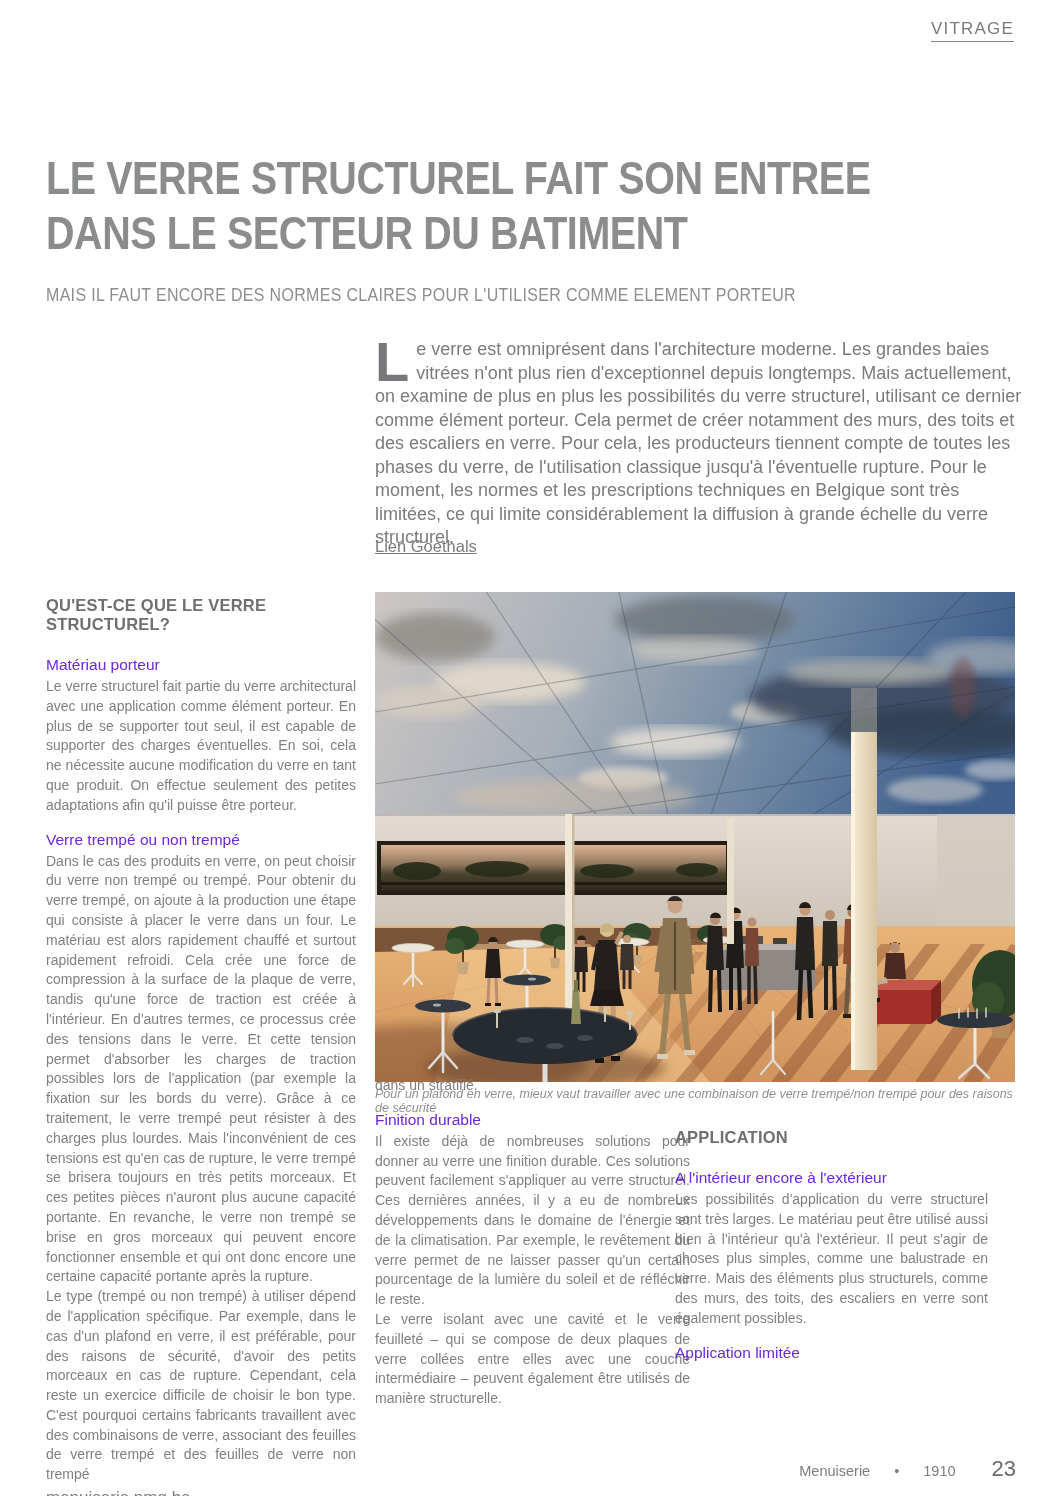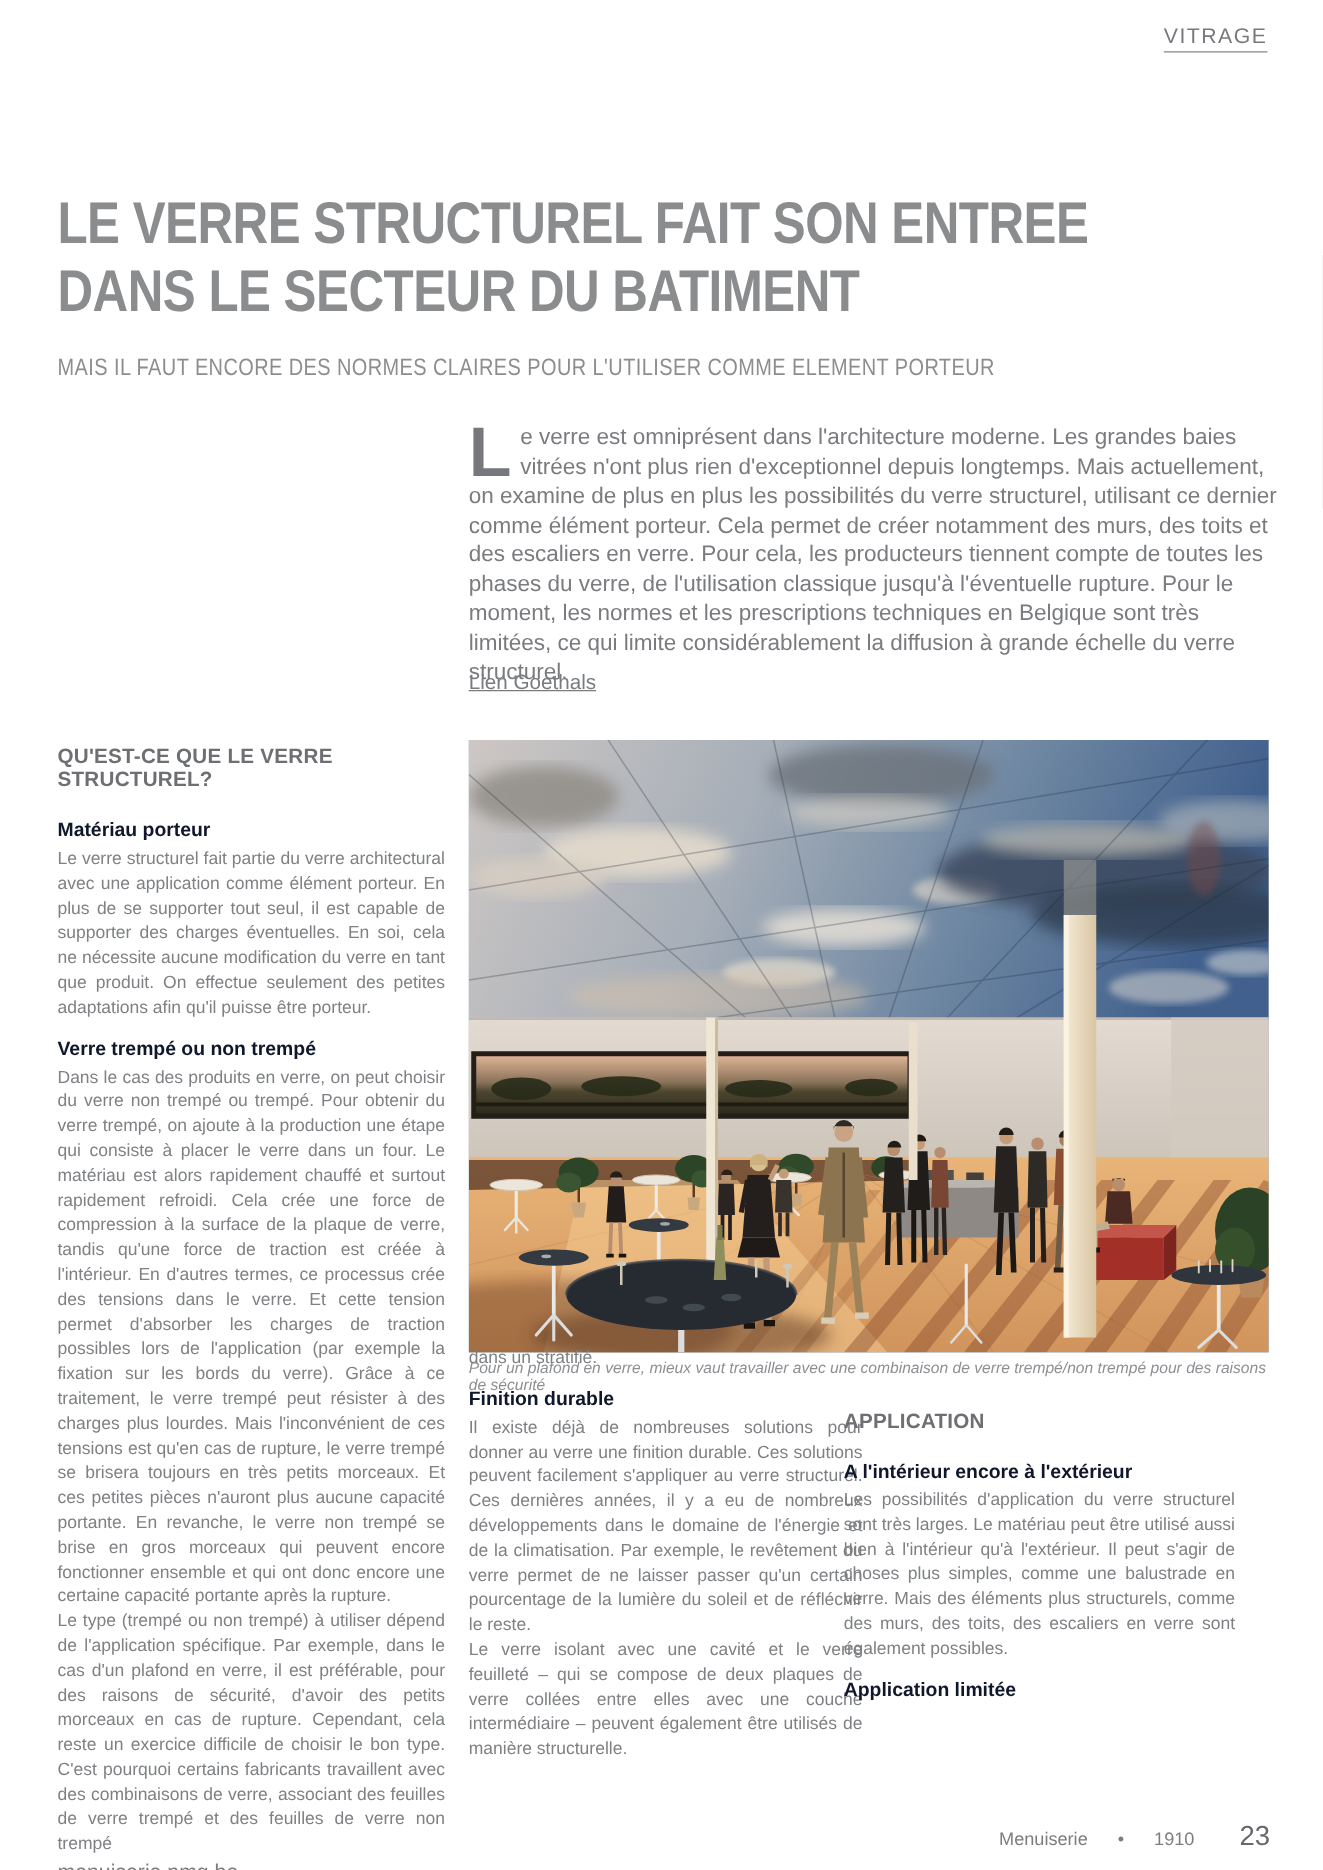--- a/index.html
+++ b/index.html
@@ -38,21 +38,21 @@
     font-size:16.5px; color:#797b7e; text-decoration:underline;
   }
   .col-left  { position:absolute; left:46px;  top:596px;  width:310px; }
   .col-mid   { position:absolute; left:375px; top:1076px; width:315px; }
   .col-right { position:absolute; left:675px; top:1128px; width:313px; }
   .col-heading {
     font-size:16.5px; font-weight:700; color:#6d6f72;
     letter-spacing:0.2px; margin-bottom:22px;
   }
   .subhead {
-    font-size:15.5px; font-weight:700; color:#0f172a; margin:15px 0 3px 0;
+    font-size:15.5px; font-weight:400; color:#6d28d9; margin:15px 0 3px 0;
   }
   .subhead.first { margin-top:0; }
   .body-p {
     font-size:14px; line-height:19.8px; color:#7e8083;
     text-align:justify; margin:0;
   }
   .body-p + .body-p { margin-top:0; }
   .continuation { text-align:left; }
   .hero {
     position:absolute; left:375px; top:592px; width:640px; height:490px;

